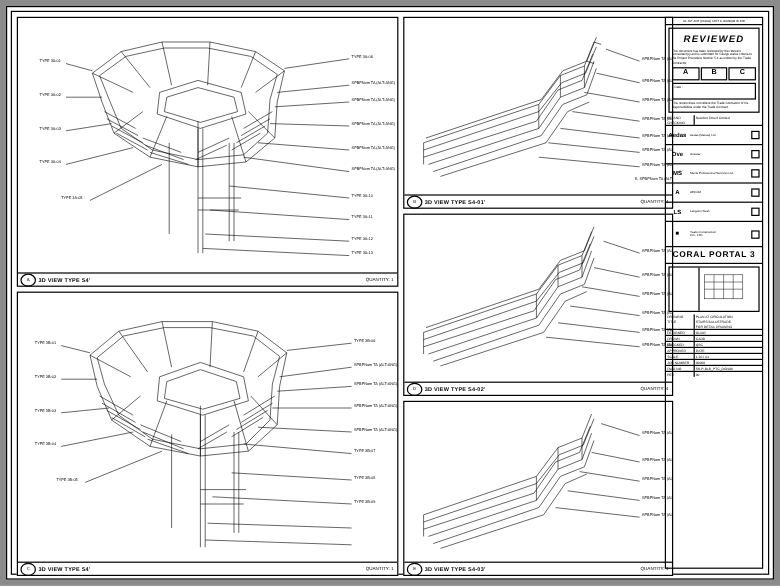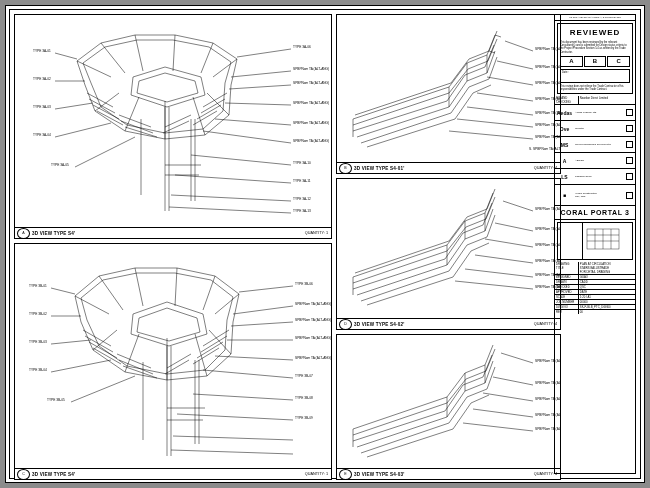--- a/index.html
+++ b/index.html
@@ -10,21 +10,21 @@
   .panel .title{position:absolute;left:0;bottom:0;height:11px;width:100%;border-top:1px solid #000;box-sizing:border-box;font-size:4.6px;display:flex;align-items:center;}
   .panel .title .bub{width:11px;height:9px;margin:0 2px;border:1px solid #000;border-radius:50%;display:flex;align-items:center;justify-content:center;font-size:3.6px;}
   .panel .title .tx{font-weight:bold;letter-spacing:.2px;}
   .panel .title .qty{margin-left:auto;margin-right:3px;font-size:3.8px;}
   .draw{position:absolute;left:0;top:0;right:0;bottom:11px;overflow:hidden;}
   .draw svg{position:absolute;left:0;top:0;}
   .lbl{position:absolute;font-size:3.2px;white-space:nowrap;color:#000;}
   
   .tb{position:absolute;right:4px;top:4px;width:82px;bottom:4px;border:1px solid #000;box-sizing:border-box;font-size:3.4px;}
   .tb .row{border-bottom:1px solid #000;box-sizing:border-box;padding:1px 2px;}
-  .rev{font-weight:bold;font-size:8px;text-align:center;letter-spacing:1px;margin:2px 0 4px;}
+  .rev{font-weight:bold;font-size:8px;text-align:center;letter-spacing:1px;margin:2px 0 4px;font-style:italic;}
   .revbox{border:1px solid #000;margin:2px;padding:2px;box-sizing:border-box;}
   .revtxt{font-size:2.6px;line-height:1.25;}
   .abc{display:flex;margin-top:2px;}
   .abc div{flex:1;border:1px solid #000;margin-right:1px;text-align:center;font-weight:bold;font-size:6px;height:9px;line-height:9px;}
   .abc div:last-child{margin-right:0;}
   .kv{display:flex;font-size:2.8px;border-bottom:1px solid #000;}
   .kv span:first-child{width:26%;border-right:1px solid #000;padding:0 1px;}
   .kv span:last-child{flex:1;padding:0 1px;}
   .logo{display:flex;align-items:center;border-bottom:1px solid #000;height:15px;padding:0 2px;font-size:4px;}
   .logo .mk{width:15px;height:10px;margin-right:3px;display:flex;align-items:center;justify-content:center;font-weight:bold;font-size:5px;}

